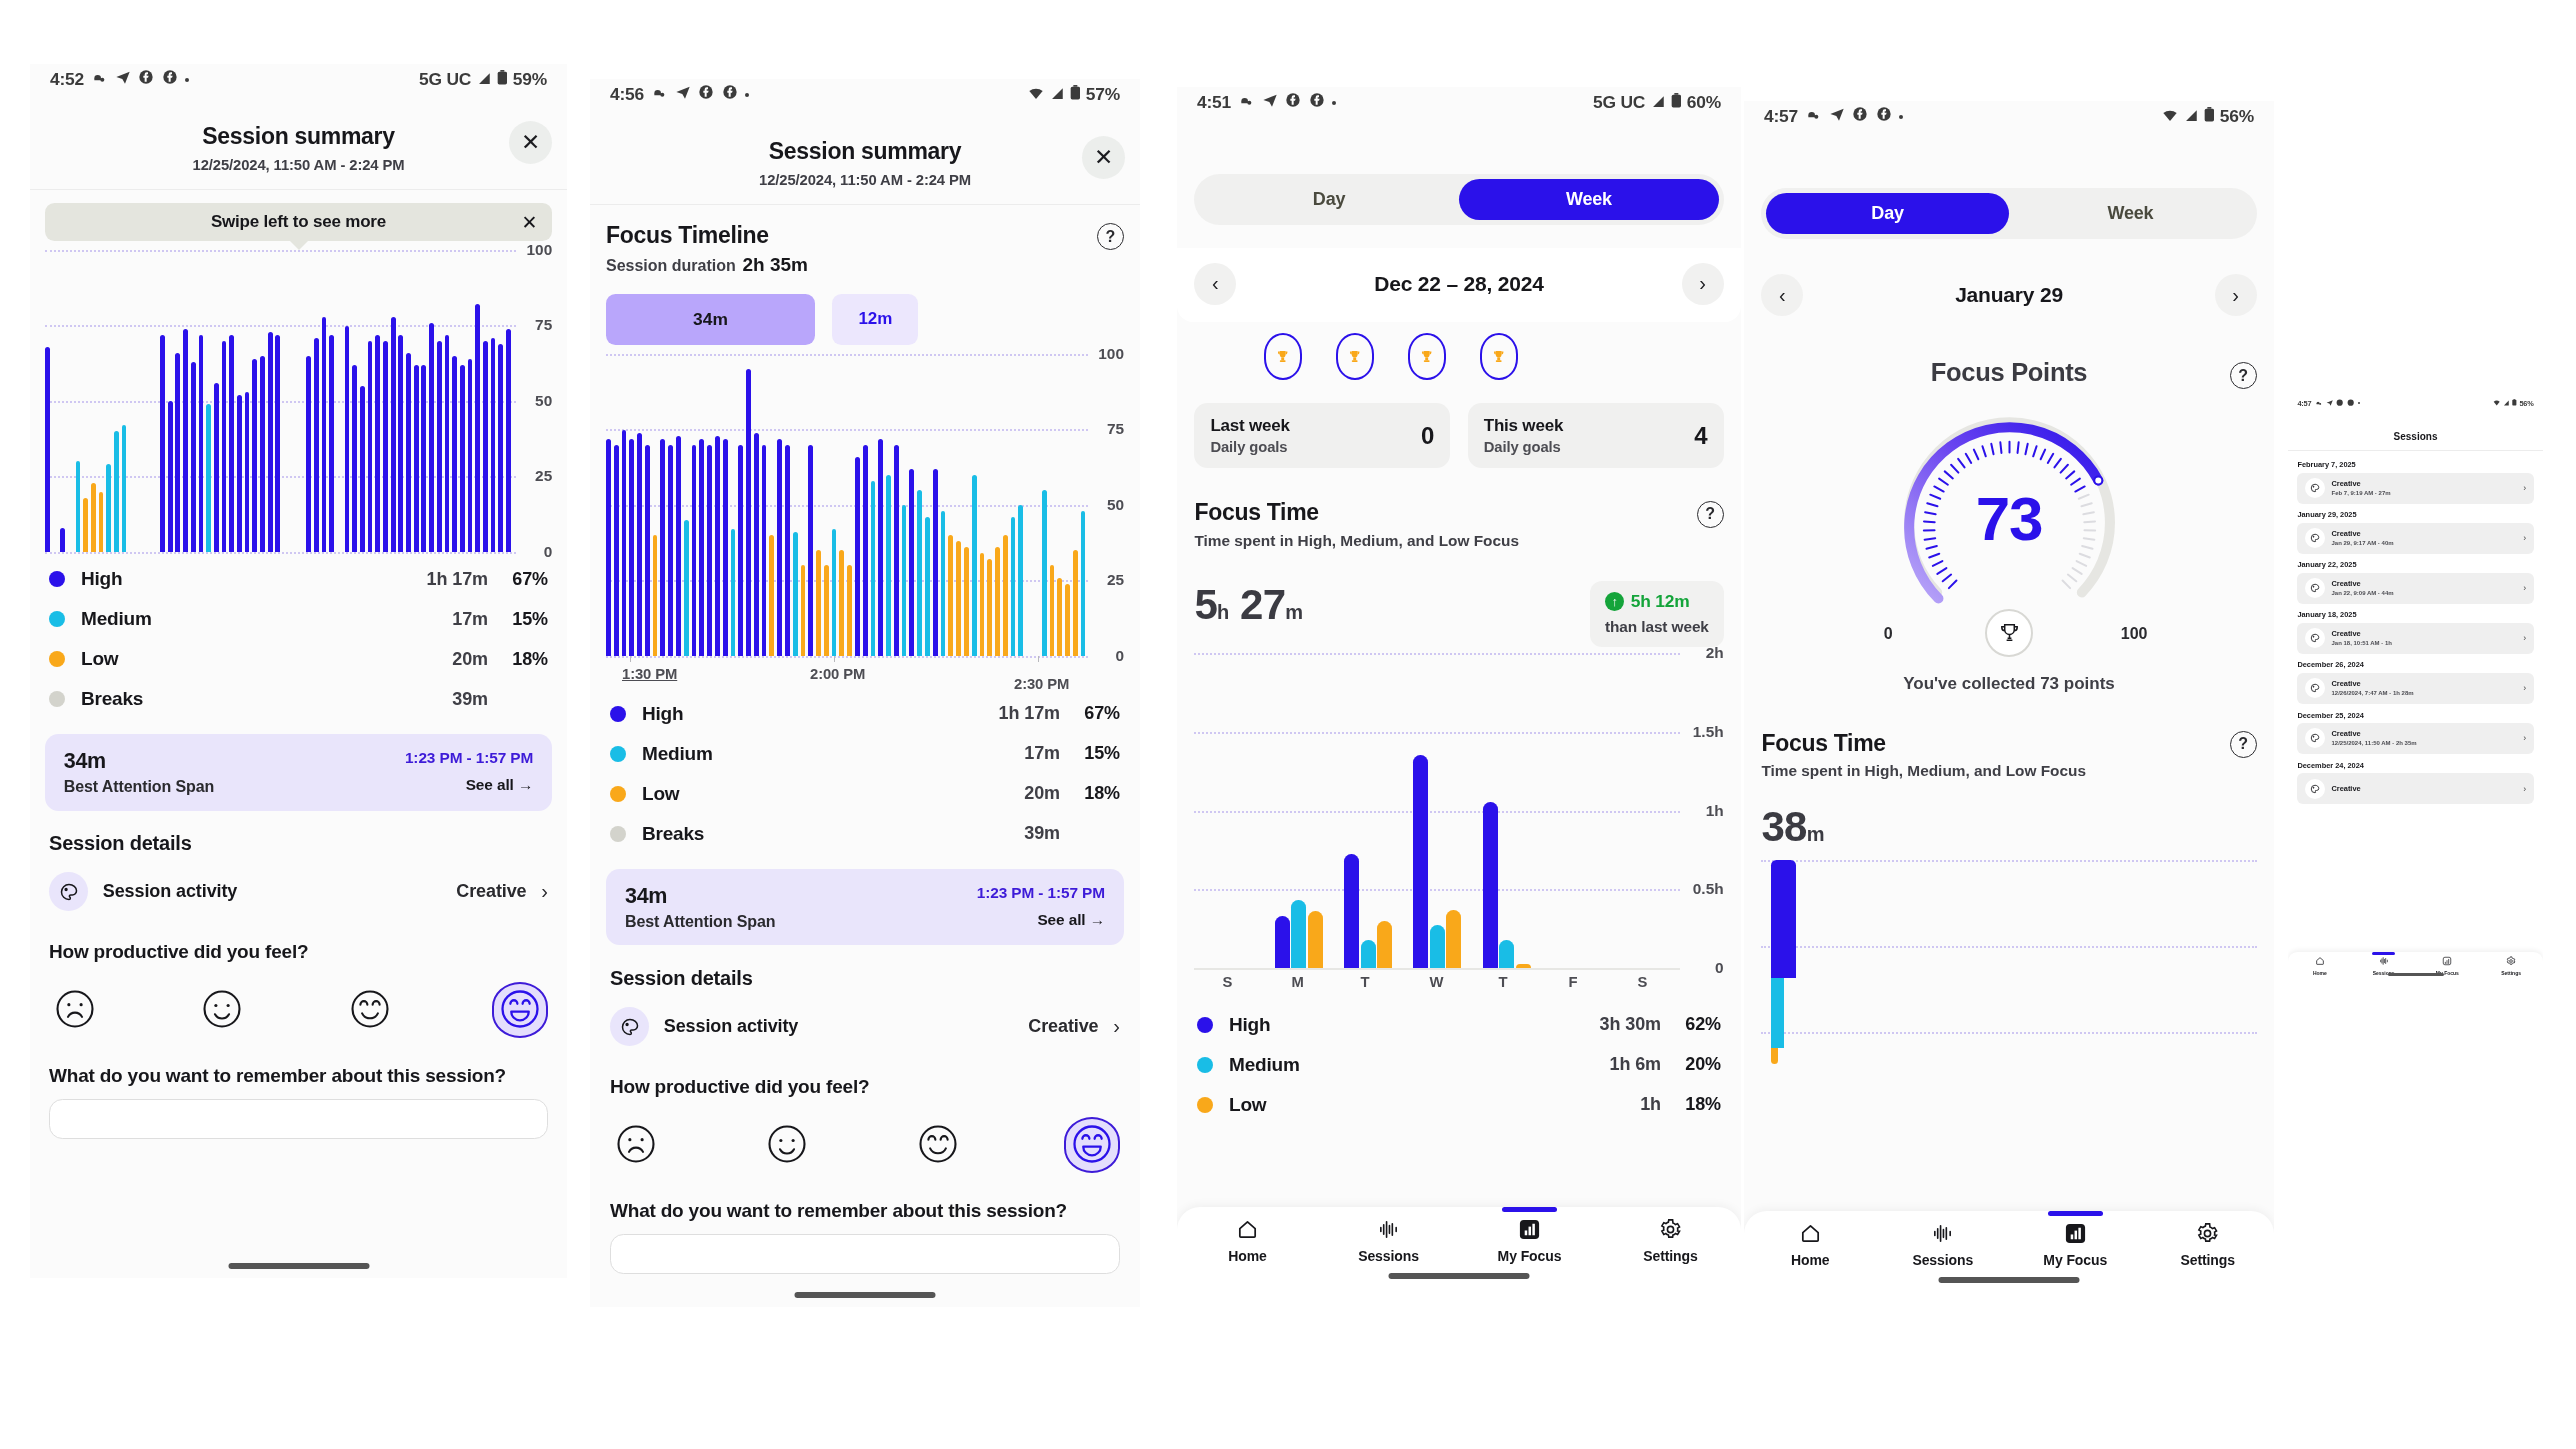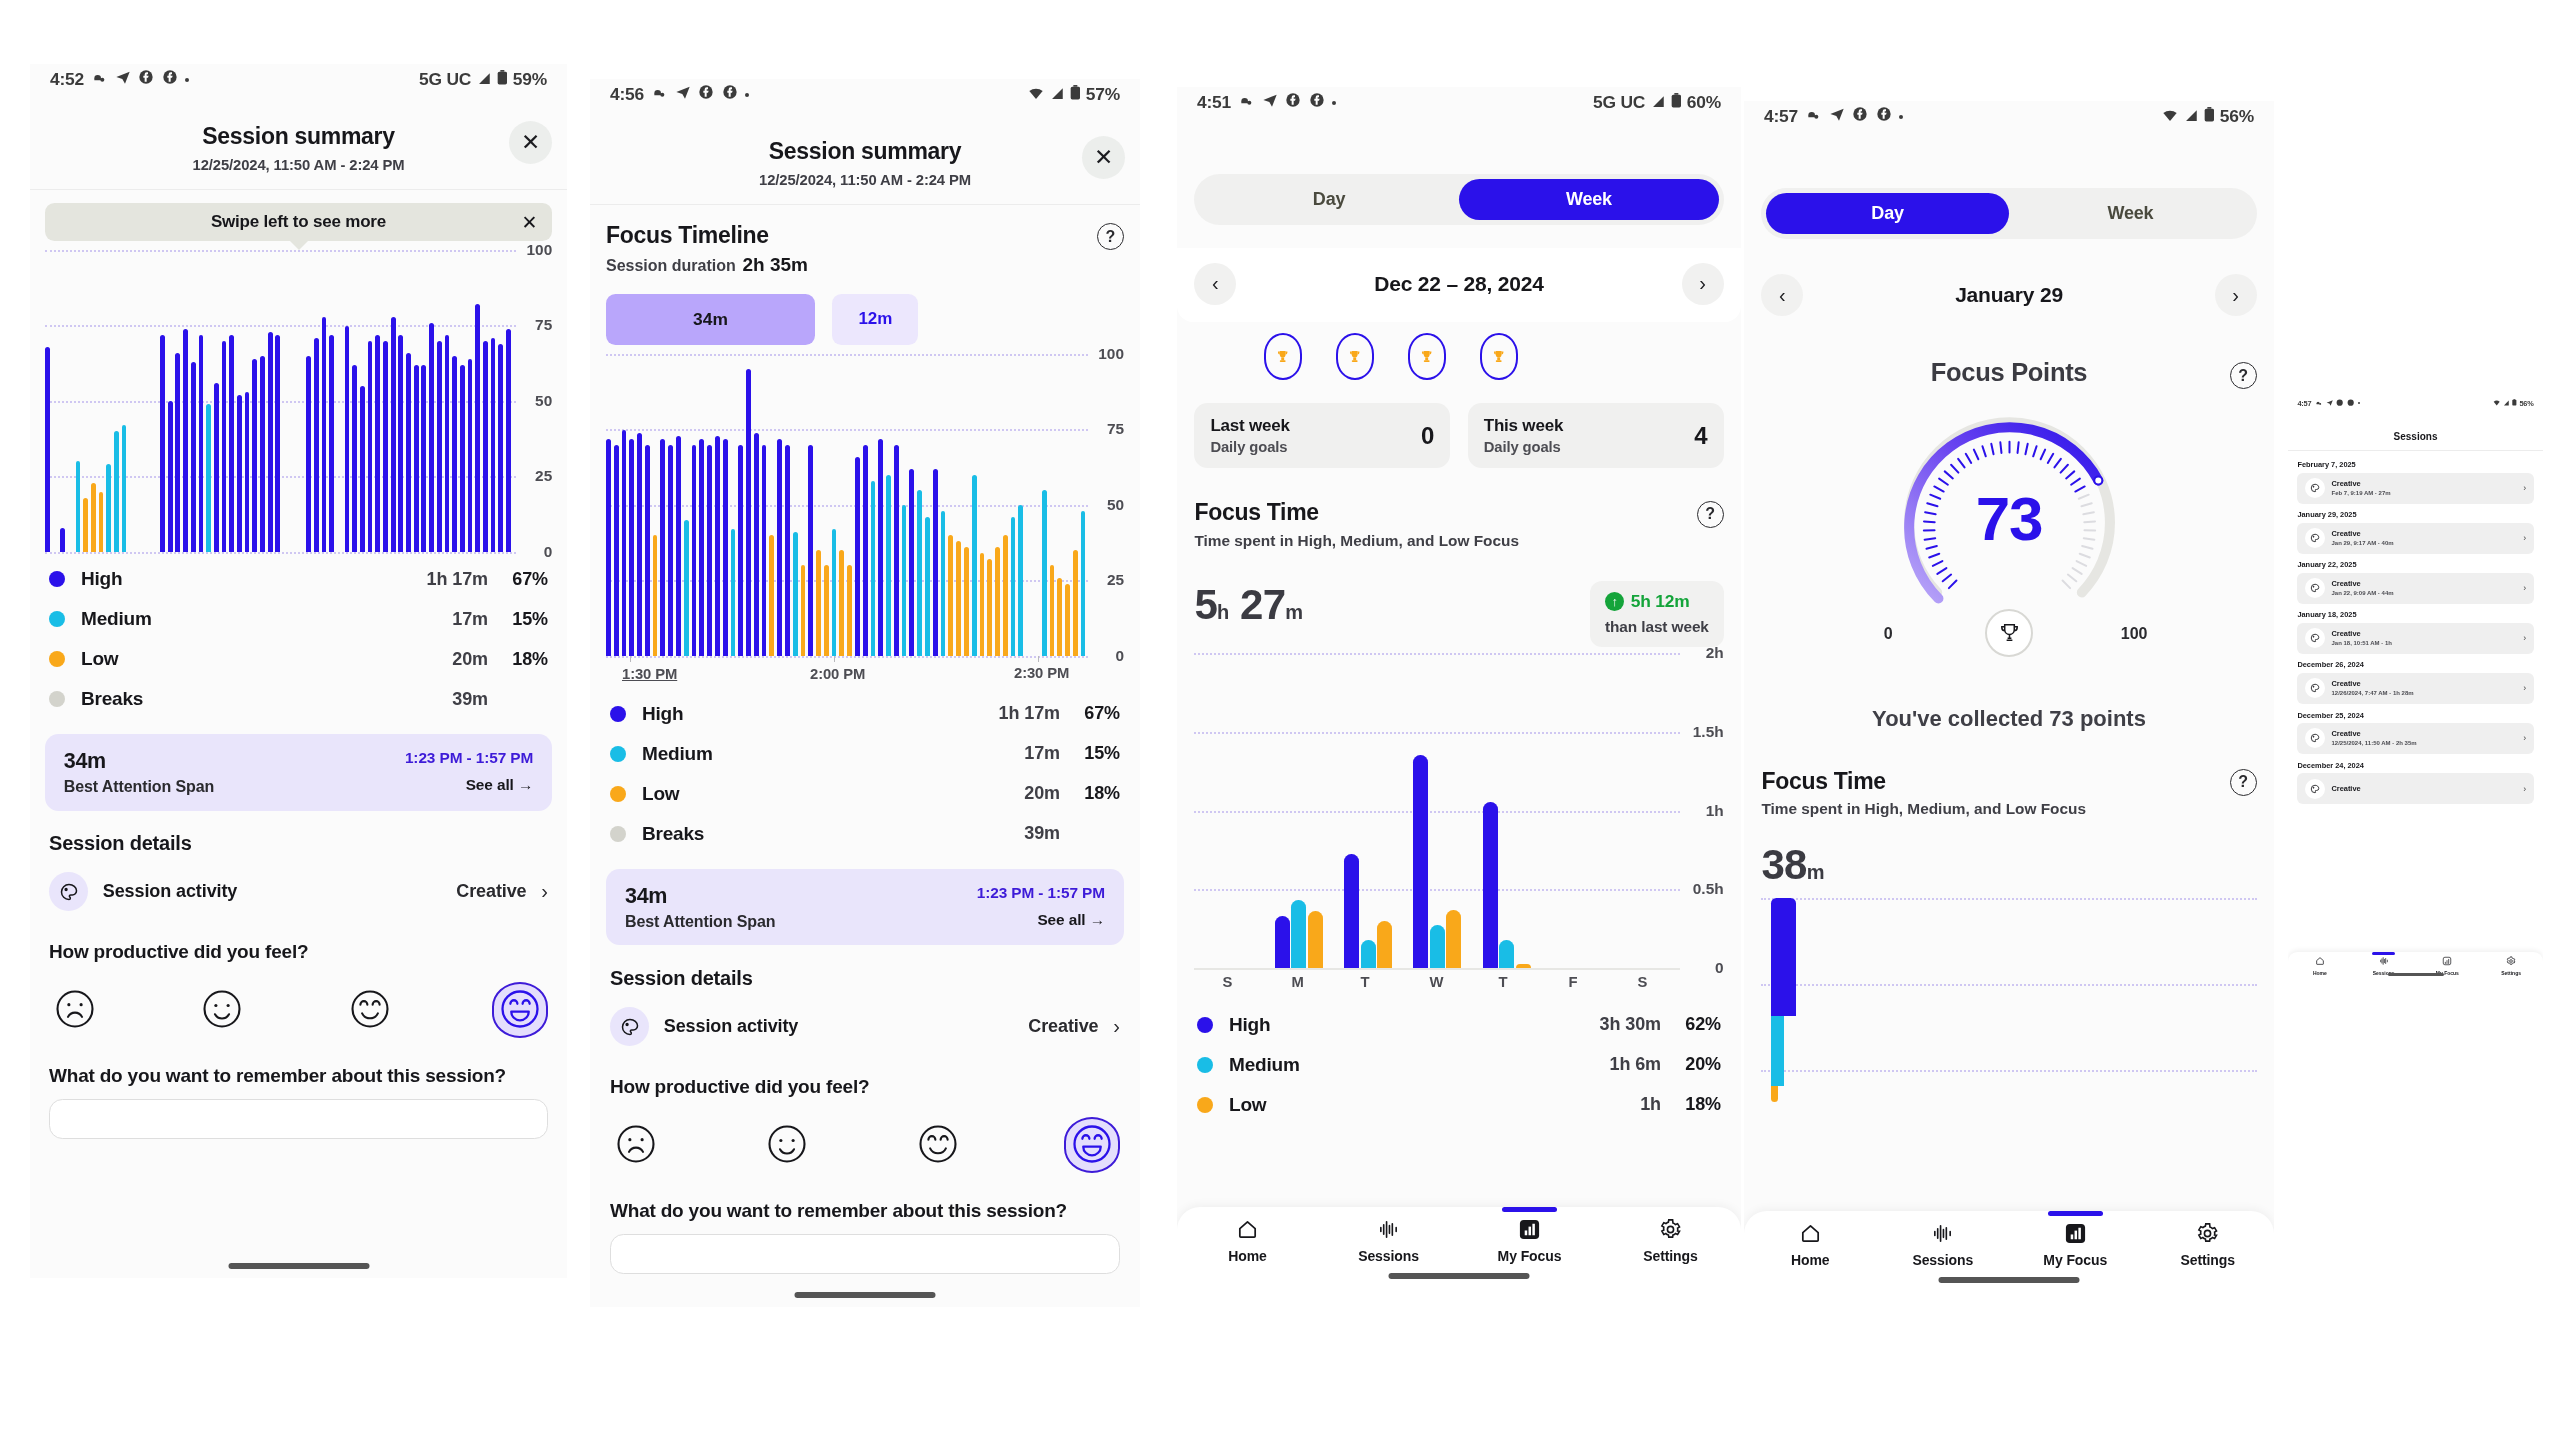--- a/index.html
+++ b/index.html
@@ -512,21 +512,21 @@
           <div class="bar" style="width: 4.8px; margin-right: 3px; height: 72px; background: rgb(249, 168, 26);"></div>
           <div class="bar" style="width: 4.8px; margin-right: 3px; height: 106px; background: rgb(249, 168, 26);"></div>
           <div class="bar" style="width: 4.8px; margin-right: 3px; height: 145px; background: rgb(25, 189, 230);"></div>
         </div>
       </div>
   <div style="position:relative;margin:0 16px;height:31px;" id="p2x">
         <div class="xlab" style="left: 16px; top: 9.4px; text-decoration: underline;">1:30 PM</div>
         <div class="tickm" style="left: 24px; top: 0px; height: 5.4px;"></div>
         <div class="xlab" style="left: 204px; top: 9.4px;">2:00 PM</div>
         <div class="tickm" style="left: 228px; top: 0px; height: 5.4px;"></div>
-        <div class="xlab" style="left: 408px; top: 9px;">2:30 PM</div>
+        <div class="xlab" style="left: 408px; top: 20px;">2:30 PM</div>
         <div class="tickm" style="left: 432px; top: 0px; height: 5.4px;"></div>
       </div>
 
   <div style="margin:6.7px 20px 0 20px;" id="p2legend">
         <div class="legend-row">
           <span class="legend-dot" style="background:#2b11ea"></span>
           <span class="legend-label">High</span>
           <span class="legend-spacer"></span>
           <span class="legend-val">1h 17m</span>
           <span class="legend-pct">67%</span>
@@ -968,21 +968,21 @@
     <div class="gmax">100</div>
     <div class="gtrophy">
       <svg width="23" height="23" viewBox="0 0 24 24" fill="none" stroke="#17171b" stroke-width="1.6">
         <path d="M7 4h10v5a5 5 0 01-10 0V4z"></path>
             <path d="M7 6H4v1a3 3 0 003 3"></path>
             <path d="M17 6h3v1a3 3 0 01-3 3"></path>
         <path d="M12 14v4M9 20h6M10 18h4"></path>
           </svg>
     </div>
   </div>
-  <div style="text-align:center;margin-top:68px;font-size:22px;font-weight:700;color:#3f3f46;">You've collected 73 points</div>
+  <div style="text-align:center;margin-top:36px;font-size:17px;font-weight:700;color:#3f3f46;">You've collected 73 points</div>
 
   <div style="margin:36px 17.4px 0 17.4px;position:relative;">
     <div class="title-lg">Focus Time</div>
     <div style="font-size:15.4px;font-weight:600;color:#3f3f46;margin-top:5.4px;">Time spent in High, Medium, and Low Focus</div>
     <div class="helpbtn" style="position:absolute;right:0;top:1.3px;">
       <span>?</span>
         </div>
     <div class="bigtime" style="margin-top:23px;">
       <span class="n">38</span>
       <span class="u">m</span>

